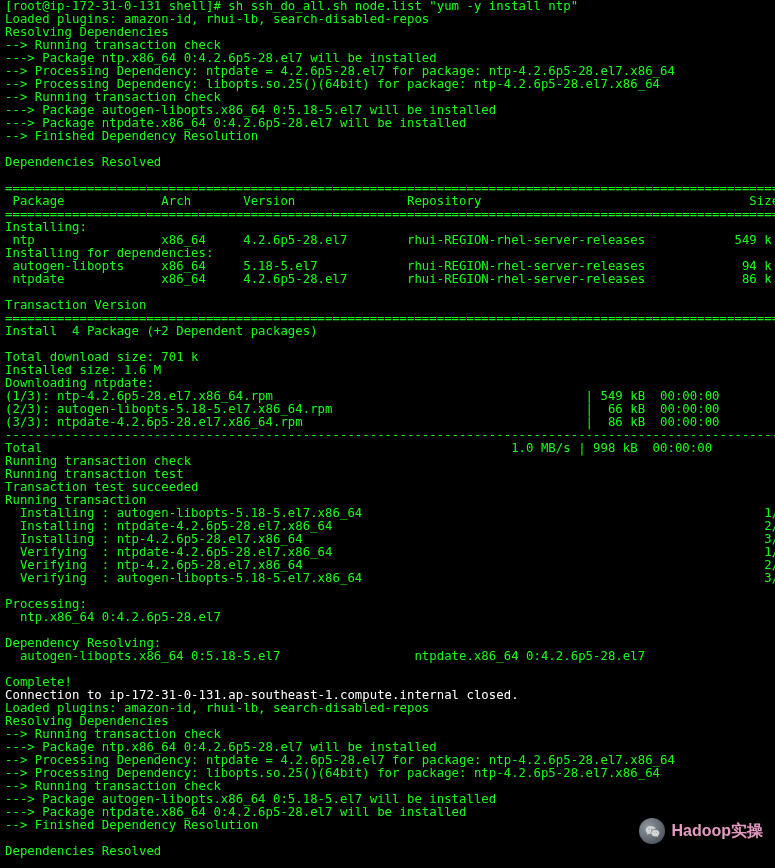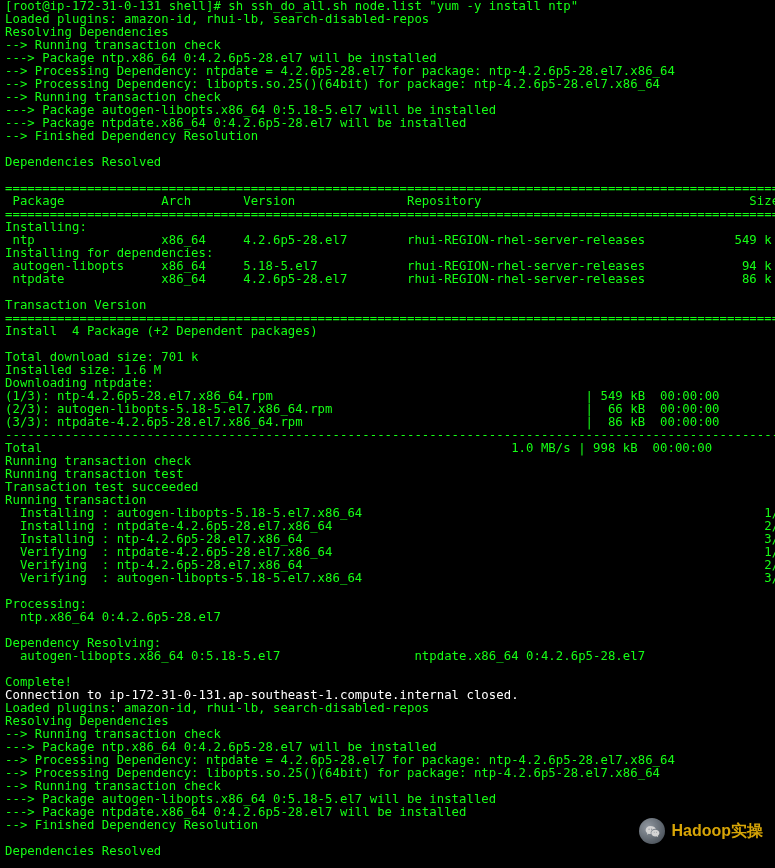--- a/index.html
+++ b/index.html
@@ -14,21 +14,21 @@
     letter-spacing:0.04px;
   }
   .g{color:#15ff15;}
   .watermark{
     position:absolute;
     right:12px;
     bottom:24px;
     display:flex;
     align-items:center;
     gap:6px;
-    color:#eab308;
+    color:#f9a8d4;
     font-family:"Microsoft YaHei","Helvetica Neue",Arial,sans-serif;
     font-size:16px;
     font-weight:600;
     opacity:0.92;
     pointer-events:none;
   }
   .watermark .bubble{
     width:26px;height:26px;border-radius:50%;
     background:radial-gradient(circle at 35% 35%, #9ea6af 0%, #5c646d 70%, #3f4750 100%);
     display:flex;align-items:center;justify-content:center;

